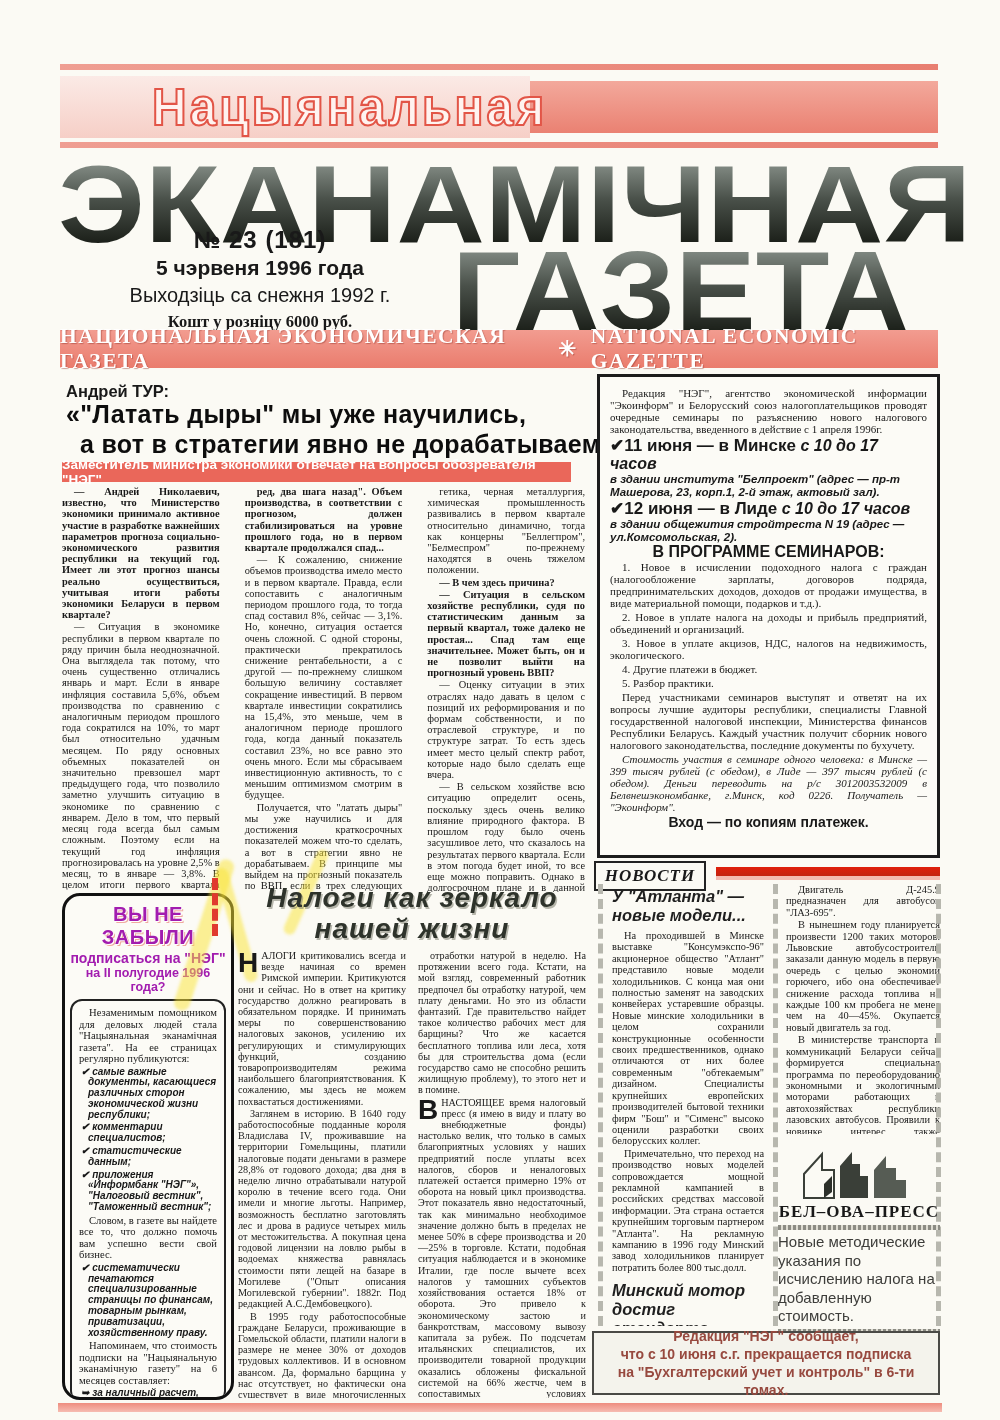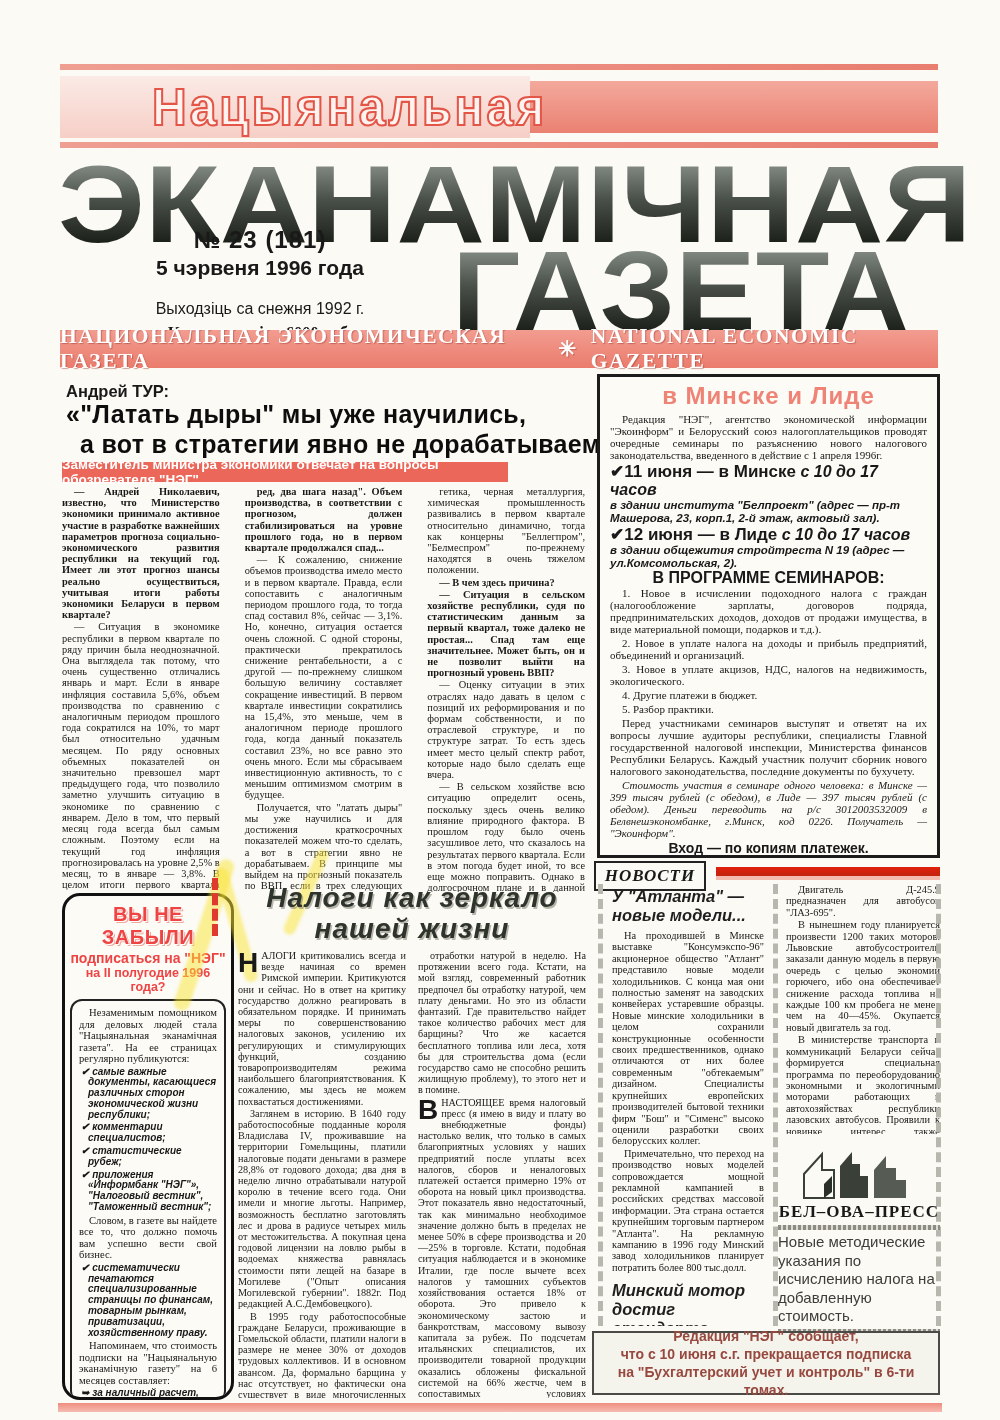--- a/index.html
+++ b/index.html
@@ -17,34 +17,34 @@
     color:#fff3f0; -webkit-text-stroke:2px #e25547; transform:scaleY(1.08); transform-origin:left center; }
   .giant { position:absolute; font-family:"Liberation Sans", sans-serif; font-weight:bold; line-height:1;
     color:#15180f; background:linear-gradient(180deg,#9aa39c 0%,#4a514a 45%,#0b0e08 100%);
     -webkit-background-clip:text; background-clip:text; -webkit-text-fill-color:transparent;
     transform-origin:0 0; white-space:nowrap; }
   #mast1 { left:58px; top:150px; font-size:92px; transform:scale(1.33,1.18); }
   #mast2 { left:452px; top:234px; font-size:98px; transform:scale(1.23,1.16); }
   #issue-info { position:absolute; left:95px; top:226px; width:330px; text-align:center; font-family:"Liberation Sans", sans-serif; }
   #issue-no { font-size:24px; font-weight:bold; letter-spacing:1px; }
   #issue-date { font-size:21px; font-weight:bold; margin-top:2px; }
-  #issue-since { font-size:16px; margin-top:20px; }
+  #issue-since { font-size:20px; margin-top:4px; }
   #issue-price { font-family:"Liberation Serif", serif; font-weight:bold; font-size:16.5px; margin-top:5px; }
 
   #banner { position:absolute; left:60px; top:330px; width:878px; height:38px;
     background:linear-gradient(180deg,#f29c90,#ea7c6d); color:#fff;
     display:flex; align-items:center; justify-content:center; gap:13px;
     font-weight:bold; font-size:21.5px; letter-spacing:1.5px; text-shadow:1px 1px 1px rgba(130,35,25,.4); }
 
   
   #iv-author { position:absolute; left:66px; top:382px; font-family:"Liberation Sans", sans-serif; font-weight:bold; font-size:16.5px; }
   .iv-headline { position:absolute; font-family:"Liberation Sans", sans-serif; font-weight:bold; font-size:25px; color:#0d0d0d; letter-spacing:.3px; }
   #iv-h1 { left:66px; top:400px; }
   #iv-h2 { left:80px; top:430px; }
-  #iv-kicker { position:absolute; left:62px; top:462px; width:446px; height:20px; background:#ea675a; color:#fff;
+  #iv-kicker { position:absolute; left:62px; top:462px; width:509px; height:20px; background:#ea675a; color:#fff;
     font-family:"Liberation Sans", sans-serif; font-weight:bold; font-size:13.5px;
     display:flex; align-items:center; justify-content:center; }
   #iv-cols { position:absolute; left:62px; top:486px; width:523px; height:406px; display:flex; gap:25px; overflow:hidden; }
   .newscol { width:167px; font-size:10.4px; line-height:11.2px; text-align:justify; }
   .para { text-indent:12px; margin-bottom:1px; }
   .bold { font-weight:bold; }
 
   
   #sem-box { position:absolute; left:597px; top:374px; width:343px; height:484px; border:3px solid #1c1c1c;
     background:#fcfbf6; padding:6px 10px; overflow:hidden; }
@@ -61,21 +61,21 @@
 
   
   #news-label { position:absolute; left:594px; top:861px; width:112px; height:30px; border:2.5px solid #222; background:#fbfaf4;
     display:flex; align-items:center; justify-content:center; font-style:italic; font-weight:bold; font-size:17px; letter-spacing:1px; }
   #news-redbar { position:absolute; left:716px; top:867px; width:224px; height:9px;
     background:linear-gradient(180deg,#e01f0a,#c32310); box-shadow:0 4px 0 rgba(242,178,168,.9); }
 
   
   #sub-box { position:absolute; left:62px; top:893px; width:172px; height:507px; border:3.5px solid #111;
     border-radius:18px; background:#fcfbf6; padding:7px 5px 5px; overflow:hidden; }
-  .sub-t { text-align:center; color:#ef4444; font-family:"Liberation Sans", sans-serif; font-weight:bold; }
+  .sub-t { text-align:center; color:#a21caf; font-family:"Liberation Sans", sans-serif; font-weight:bold; }
   #sub-t1 { font-size:20px; letter-spacing:.5px; text-shadow:1px 1px 0 #fff,2px 2px 0 rgba(225,70,50,.45); }
   #sub-t2 { font-size:14px; margin-top:1px; }
   #sub-t3 { font-size:12.5px; }
   #sub-inner { margin-top:5px; border:2px solid #222; border-radius:12px; padding:6px 7px; height:404px; overflow:hidden;
     font-size:10.6px; line-height:11.5px; text-align:justify; }
   #sub-inner .para { text-indent:10px; margin-bottom:2px; }
   #sub-inner .check { font-family:"Liberation Sans", sans-serif; font-style:italic; font-weight:bold; font-size:10px;
     line-height:10.8px; text-indent:-7px; padding-left:9px; text-align:left; }
 
   
@@ -160,21 +160,20 @@
       <p class="para">гетика, черная металлургия, химическая промышленность развивались в первом квартале относительно динамично, тогда как концерны "Беллегпром", "Белмеспром" по-прежнему находятся в очень тяжелом положении.</p>
       <p class="para bold">— В чем здесь причина?</p>
       <p class="para bold">— Ситуация в сельском хозяйстве республики, судя по статистическим данным за первый квартал, тоже далеко не простая... Спад там еще значительнее. Может быть, он и не позволит выйти на прогнозный уровень ВВП?</p>
       <p class="para">— Оценку ситуации в этих отраслях надо давать в целом с позиций их реформирования и по формам собственности, и по отраслевой структуре, и по структуре затрат. То есть здесь имеет место целый спектр работ, которые надо было сделать еще вчера.</p>
       <p class="para">— В сельском хозяйстве всю ситуацию определит осень, поскольку здесь очень велико влияние природного фактора. В прошлом году было очень засушливое лето, что сказалось на результатах первого квартала. Если в этом погода будет иной, то все еще можно поправить. Однако в долгосрочном плане и в данной отрасли положение складывается не лучшим образом, например, тех же удобрений внесено в почву на 25% меньше по сравнению с потребностью.</p>
     </div>
 </div>
 
 <div id="sem-box">
   <div id="sem-title">
-    <div>в Минске и Лиде</div>
   </div>
   <div id="sem-body">
       <p class="para">Редакция "НЭГ", агентство экономической информации "Экоинформ" и Белорусский союз налогоплательщиков проводят очередные семинары по разъяснению нового налогового законодательства, введенного в действие с 1 апреля 1996г.</p>
       <p class="para ev-head">✔11 июня — в Минске<span class="sub"> с 10 до 17 часов</span></p>
       <p class="para ev-venue">в здании института "Белпроект" (адрес — пр-т Машерова, 23, корп.1, 2-й этаж, актовый зал).</p>
       <p class="para ev-head">✔12 июня — в Лиде<span class="sub"> с 10 до 17 часов</span></p>
       <p class="para ev-venue">в здании общежития стройтреста N 19 (адрес — ул.Комсомольская, 2).</p>
       <p class="para prog-title">В ПРОГРАММЕ СЕМИНАРОВ:</p>
       <p class="para">1. Новое в исчислении подоходного налога с граждан (налогообложение зарплаты, договоров подряда, предпринимательских доходов, доходов от продажи имущества, в виде материальной помощи, подарков и т.д.).</p>
       <p class="para">2. Новое в уплате налога на доходы и прибыль предприятий, объединений и организаций.</p>
@@ -191,21 +190,21 @@
 <div id="news-redbar"></div>
 
 <div id="sub-box">
   <div id="sub-t1" class="sub-t">ВЫ НЕ ЗАБЫЛИ</div>
   <div id="sub-t2" class="sub-t">подписаться на "НЭГ"</div>
   <div id="sub-t3" class="sub-t">на II полугодие 1996 года?</div>
   <div id="sub-inner">
       <p class="para">Незаменимым помощником для деловых людей стала "Нацыянальная эканамічная газета". На ее страницах регулярно публикуются:</p>
       <p class="para check">✔ самые важные документы, касающиеся различных сторон экономической жизни республики;</p>
       <p class="para check">✔ комментарии специалистов;</p>
-      <p class="para check">✔ статистические рубеж;</p>
+      <p class="para check">✔ статистические данным;</p>
       <p class="para check">✔ приложения «Информбанк "НЭГ"», "Налоговый вестник", "Таможенный вестник";</p>
       <p class="para">Словом, в газете вы найдете все то, что должно помочь вам успешно вести свой бизнес.</p>
       <p class="para check">✔ систематически печатаются специализированные страницы по финансам, товарным рынкам, приватизации, хозяйственному праву.</p>
       <p class="para">Напоминаем, что стоимость подписки на "Нацыянальную эканамічную газету" на 6 месяцев составляет:</p>
       <p class="para check">➥ за наличный расчет, т.е. индивидуальная подписка (индекс в каталоге 63142), — 180 тыс.рублей;</p>
     </div>
 </div>
 
 <div class="streak" style="left:196px; top:856px; width:16px; height:158px; transform:rotate(18deg);"></div>
 <div class="streak" style="left:230px; top:866px; width:13px; height:118px; transform:rotate(-16deg);"></div>

